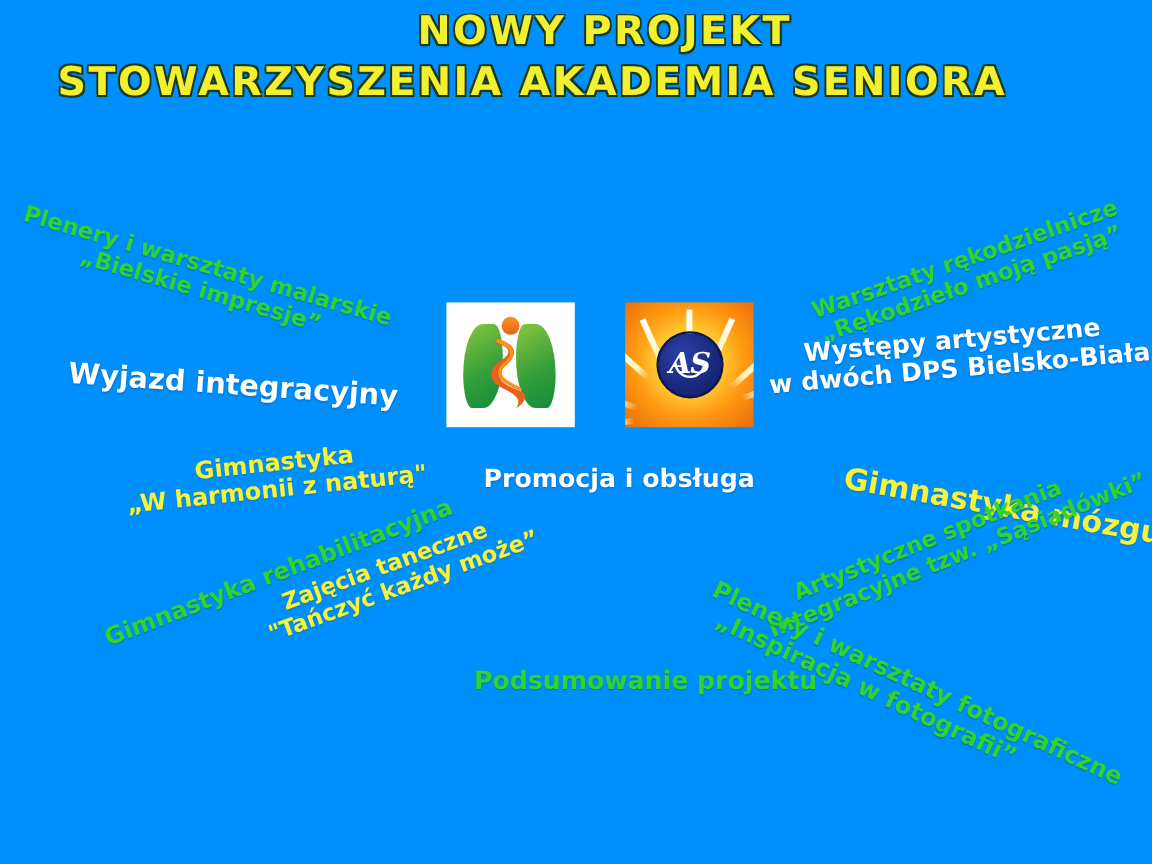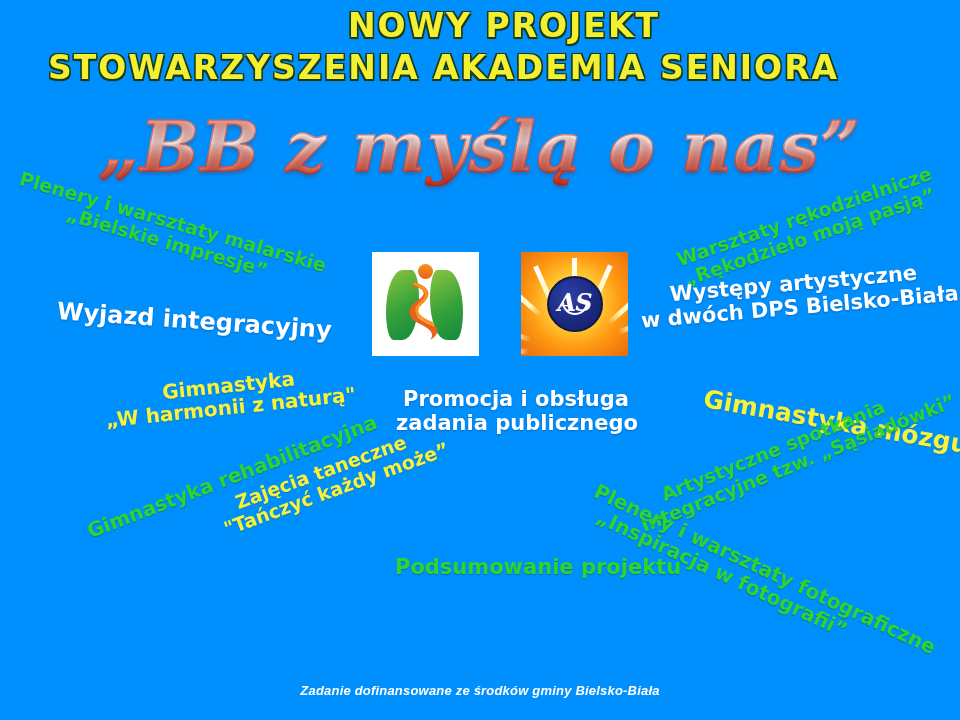--- a/index.html
+++ b/index.html
@@ -175,21 +175,20 @@
   }
 </style>
 </head>
 <body>
 
 <div id="poster">
 
   <div class="t head" id="head1">NOWY PROJEKT</div>
   <div class="t head" id="head2">STOWARZYSZENIA AKADEMIA SENIORA</div>
 
-  <div class="t" id="maintitle">„BB z myślą o nas”</div>
 
   <div class="t green ctr" id="lbl-plenery-malarskie">
     <div>Plenery i warsztaty malarskie</div>
     <div>„Bielskie  impresje”</div>
   </div>
 
   <div class="t white" id="lbl-wyjazd">Wyjazd  integracyjny</div>
 
   <div class="t yellow ctr" id="lbl-gimnastyka-natura">
     <div>Gimnastyka</div>
@@ -227,21 +226,20 @@
       <div class="ray" style="transform:rotate(336deg) translateY(-46px)"></div>
       <div class="disc">
         <span class="as-text">AS</span>
       </div>
       <div class="smile"></div>
     </div>
   </div>
 
   <div class="t white ctr" id="lbl-promocja">
     <div>Promocja i obsługa</div>
-    <div>zadania publicznego</div>
   </div>
 
   <div class="t green" id="lbl-podsumowanie">Podsumowanie projektu</div>
 
   <div class="t green ctr" id="lbl-warsztaty-rekodz">
     <div>Warsztaty rękodzielnicze</div>
     <div>„Rękodzieło  moją  pasją”</div>
   </div>
 
   <div class="t white ctr" id="lbl-wystepy">
@@ -254,15 +252,14 @@
   <div class="t green ctr" id="lbl-spotkania">
     <div>Artystyczne spotkania</div>
     <div>Integracyjne  tzw. „Sąsiadówki”</div>
   </div>
 
   <div class="t green ctr" id="lbl-fotograficzne">
     <div>Plenery i warsztaty fotograficzne</div>
     <div>„Inspiracja  w fotografii”</div>
   </div>
 
-  <div class="t" id="footer">Zadanie dofinansowane ze środków gminy Bielsko-Biała</div>
 
 </div>
 
 </body></html>

